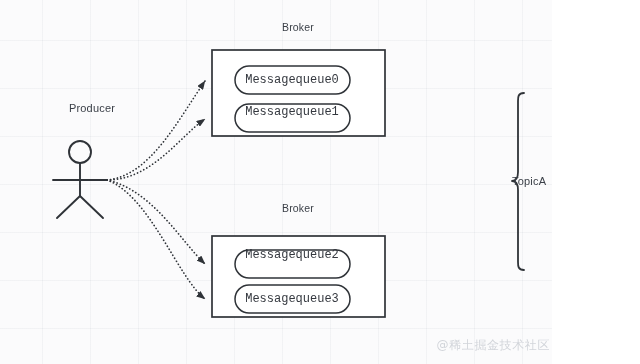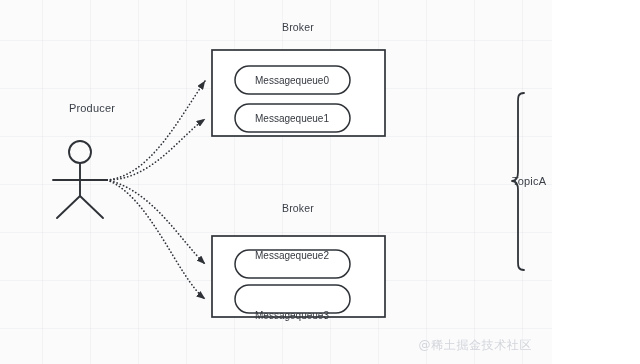--- a/index.html
+++ b/index.html
@@ -34,31 +34,31 @@
     white-space: nowrap;
     letter-spacing: 0.2px;
   }
   .lbl-center {
     transform: translateX(-50%);
     text-align: center;
   }
   .pill-label {
     position: absolute;
     color: #34383f;
-    font-size: 10px;
+    font-size: 12px;
     white-space: nowrap;
     transform: translate(-50%, -50%);
-    font-family: Liberation Sans, sans-serif;
+    font-family: Liberation Mono, monospace;
   }
   .broker-label {
     font-size: 10.5px;
   }
   #watermark {
     position: absolute;
-    right: 20px;
+    right: 2px;
     bottom: 10px;
     color: #d2d5da;
     font-size: 12px;
     letter-spacing: 0.6px;
     font-family: "DejaVu Sans", sans-serif;
     white-space: nowrap;
   }
 </style>
 </head>
 <body>
@@ -100,21 +100,21 @@
              C 516,181 518,184 518,190
              L 518,262 C 518,266 518,270 524,270" fill="none" stroke="#2f3338" stroke-width="1.8" stroke-linecap="round" stroke-linejoin="round"></path>
   </svg>
 
   <div class="lbl lbl-center broker-label" style="left:298px; top:21px;">Broker</div>
   <div class="lbl lbl-center broker-label" style="left:298px; top:202px;">Broker</div>
 
   <div class="lbl lbl-center" style="left:82px; top:102px;padding-left:20px;">Producer</div>
 
   <div class="pill-label" style="left:292px; top:80px;">Messagequeue0</div>
-  <div class="pill-label" style="left:292px; top:118px;">Messagequeue1</div>
+  <div class="pill-label" style="left:292px; top:112px;">Messagequeue1</div>
   <div class="pill-label" style="left:292px; top:255px;">Messagequeue2</div>
-  <div class="pill-label" style="left:292px; top:315px;text-align:center;">Messagequeue3</div>
+  <div class="pill-label" style="left:292px; top:299px;text-align:center;">Messagequeue3</div>
 
   <div class="lbl" style="left:512px; top:175px;">TopicA</div>
 
   <div id="watermark">@稀土掘金技术社区</div>
 
 </div>
 
 </body></html>

